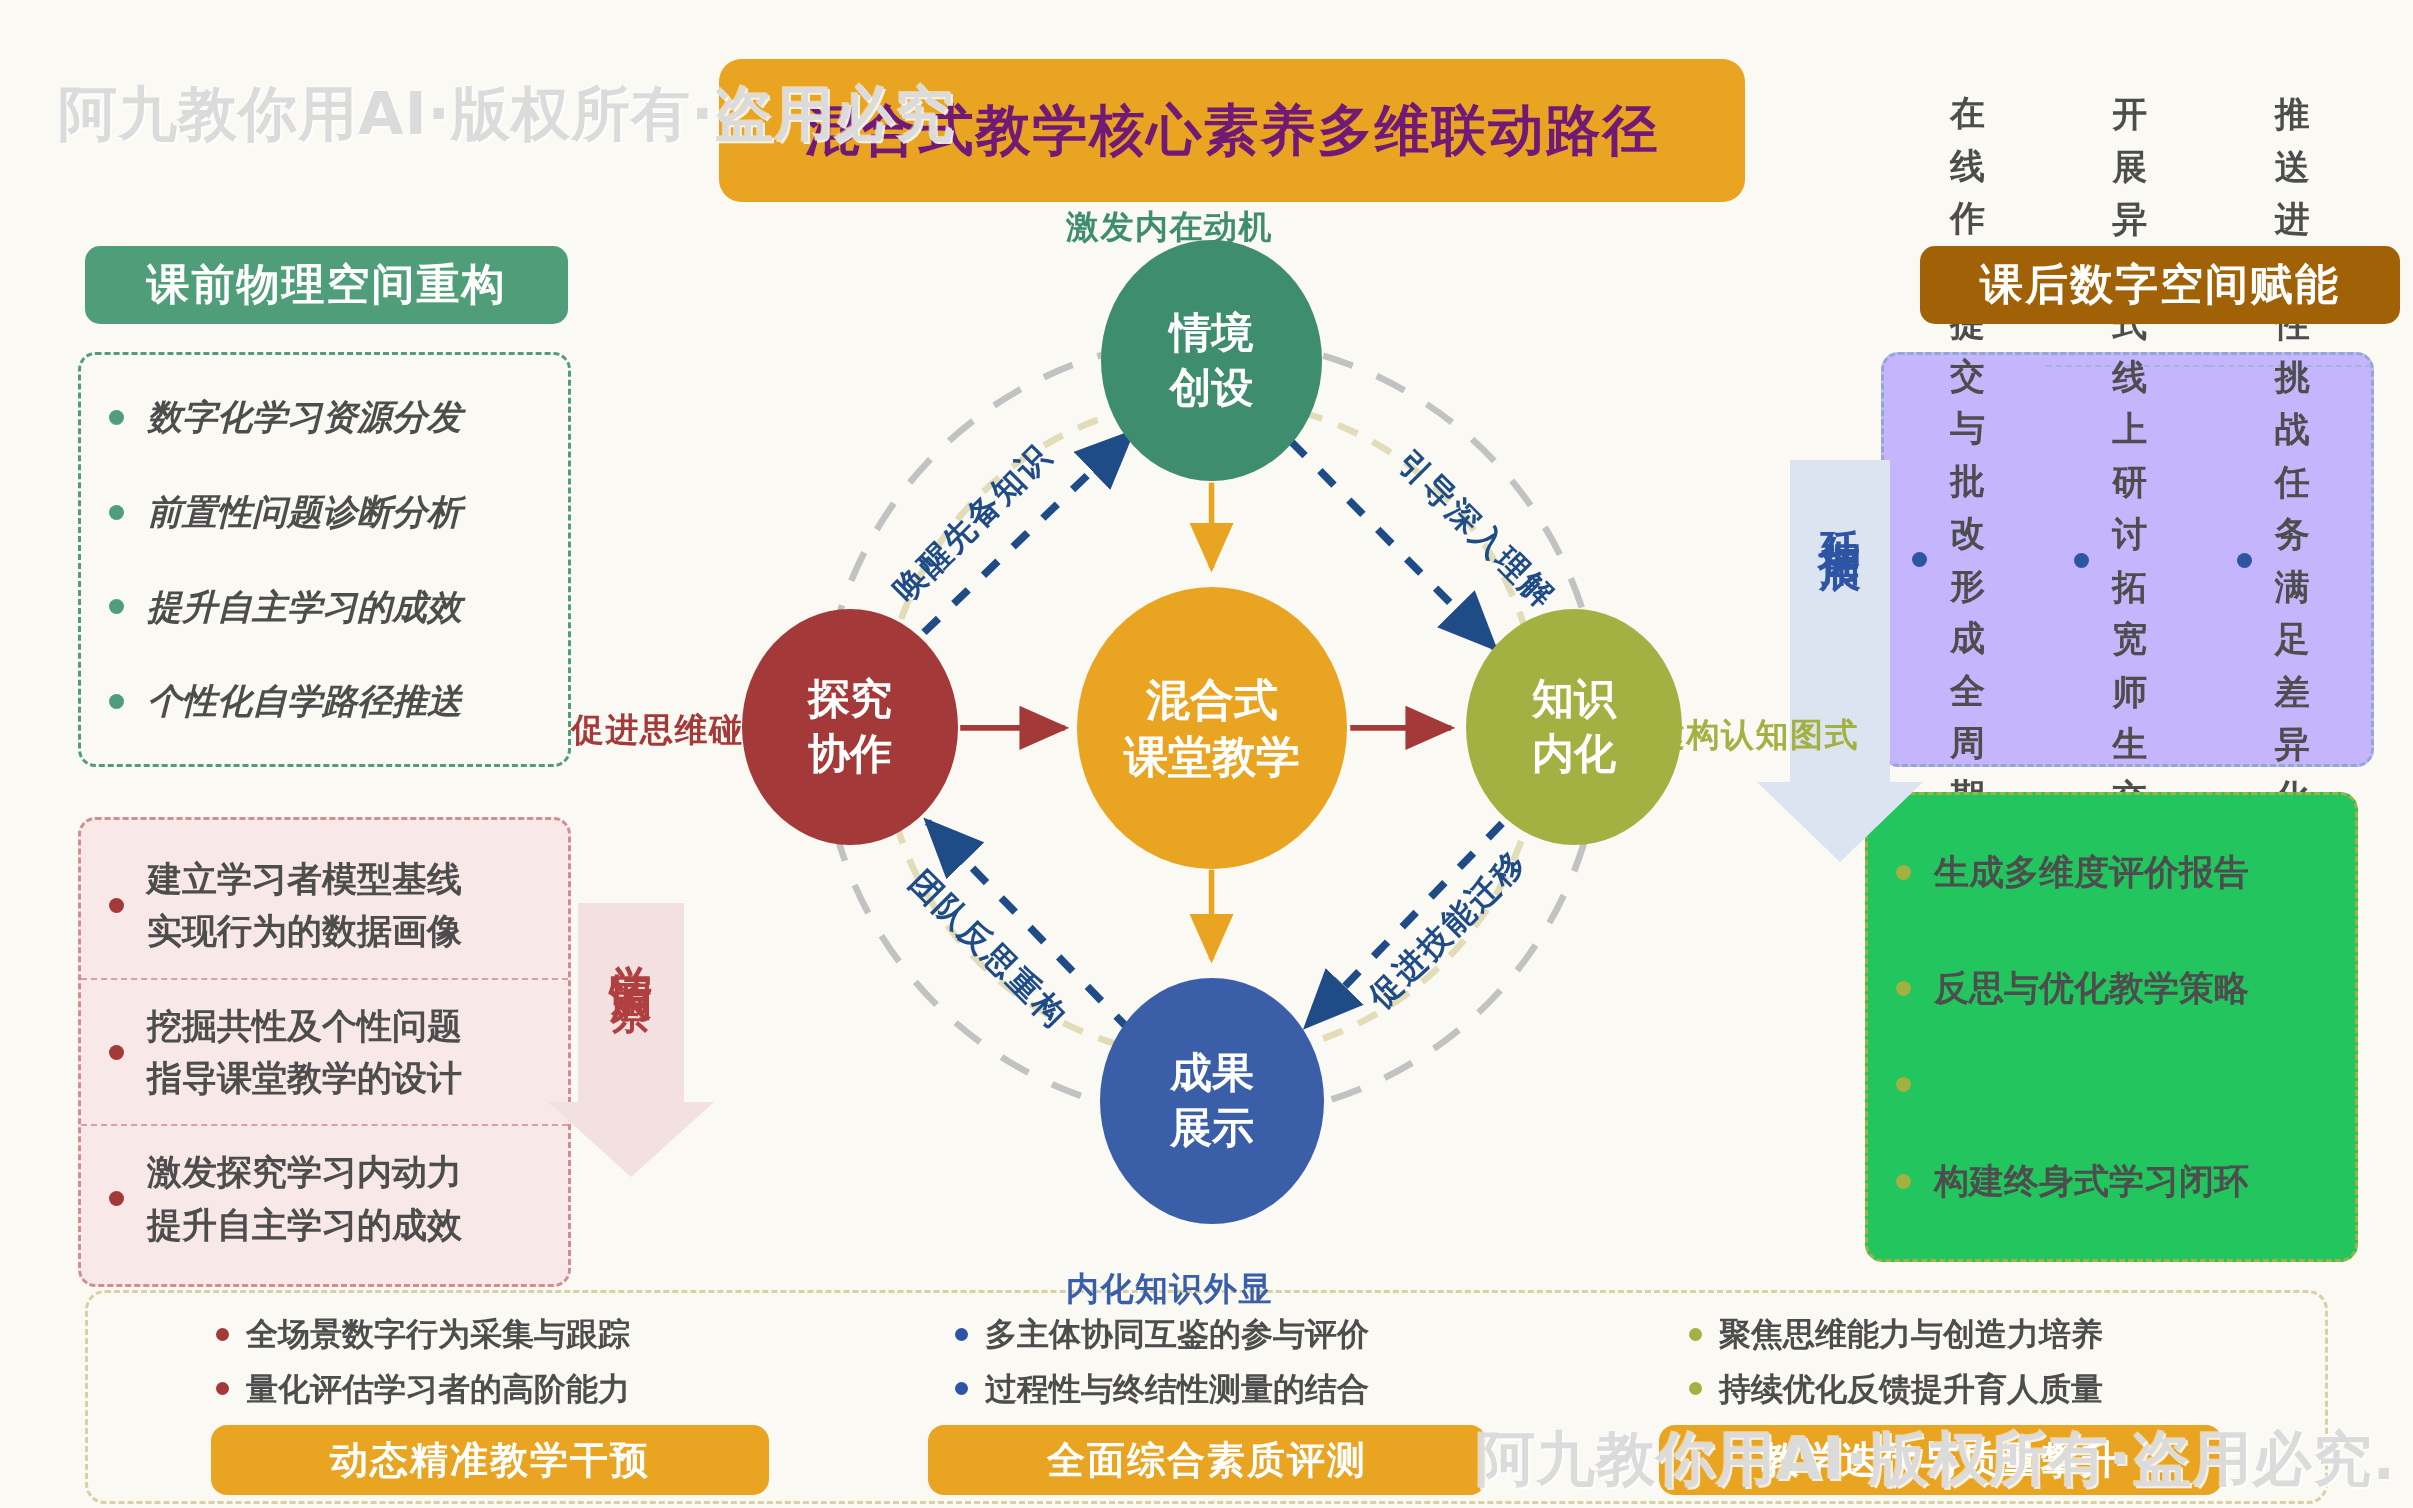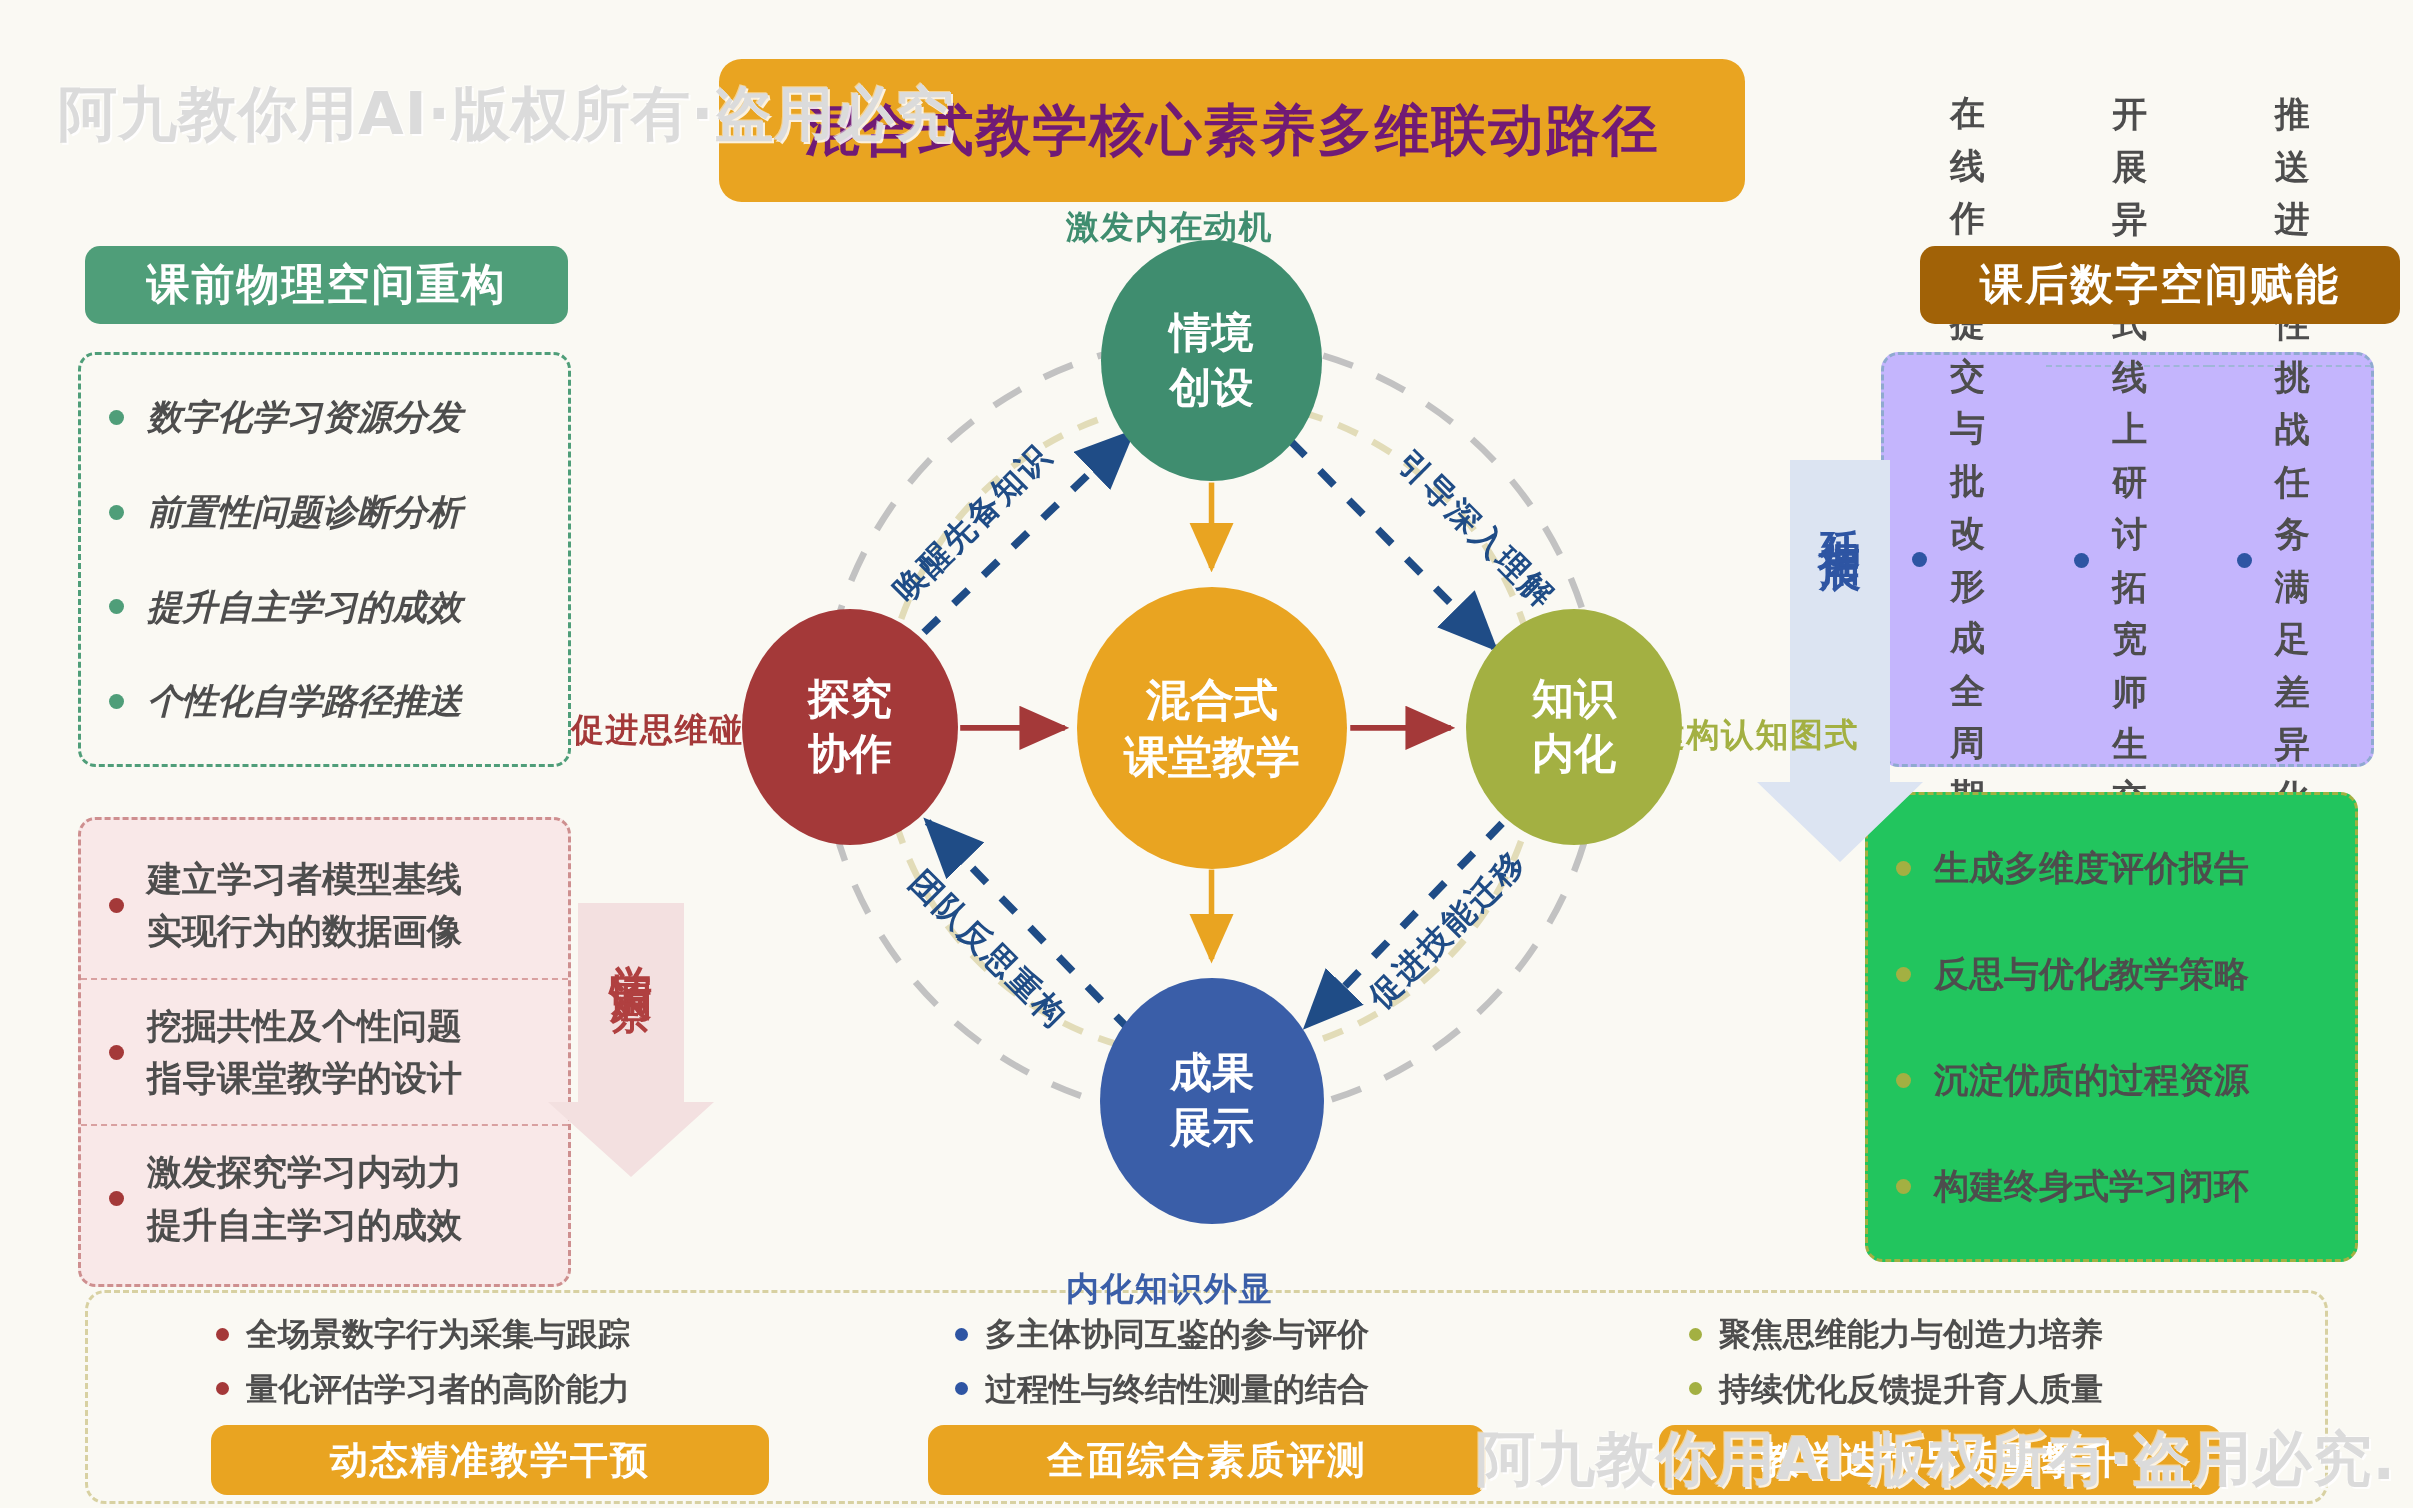--- a/index.html
+++ b/index.html
@@ -230,21 +230,20 @@
     <div class="li">
       <span class="dot olive"></span>
       <span class="txt">生成多维度评价报告</span>
       </div>
     <div class="li">
       <span class="dot olive"></span>
       <span class="txt">反思与优化教学策略</span>
       </div>
     <div class="li">
       <span class="dot olive"></span>
-      <span class="txt">沉淀优质的过程资源</span>
       </div>
     <div class="li">
       <span class="dot olive"></span>
       <span class="txt">构建终身式学习闭环</span>
       </div>
   </div>
 
   <div class="abs ribbon right">
     <div class="shape"></div>
     <div class="v-label">延伸拓展</div>

